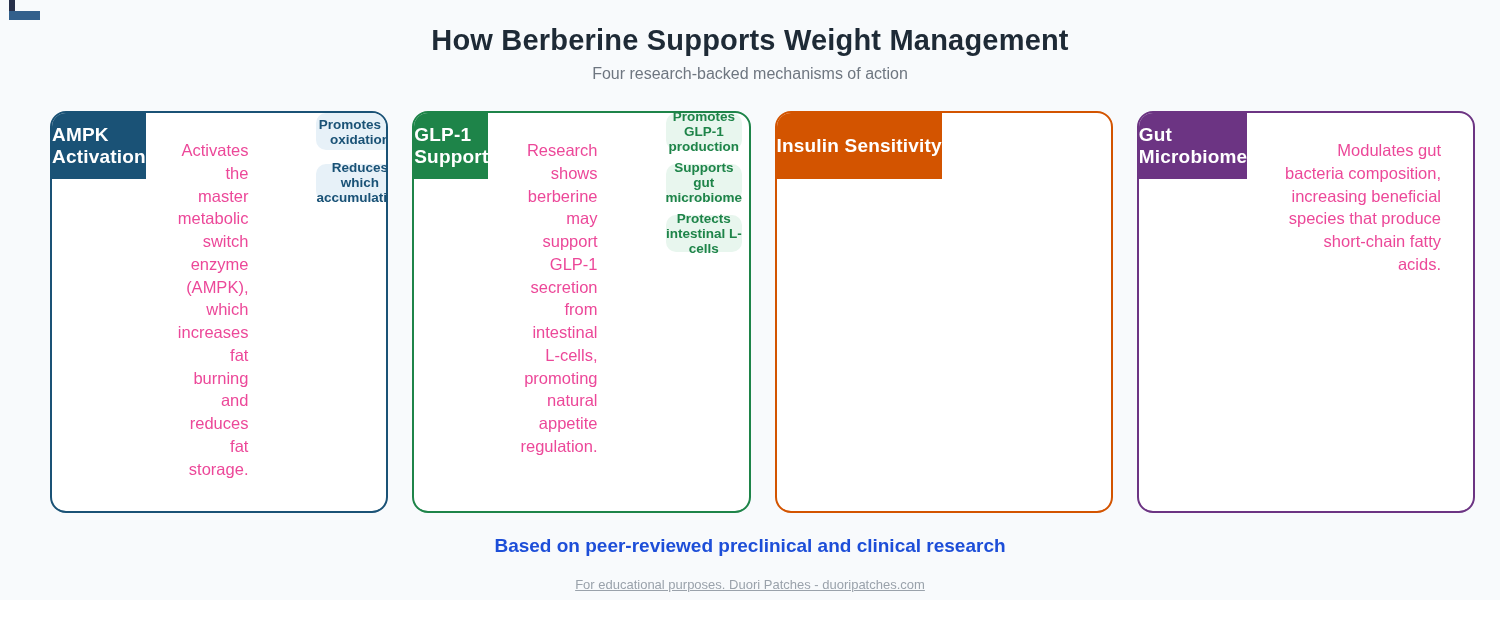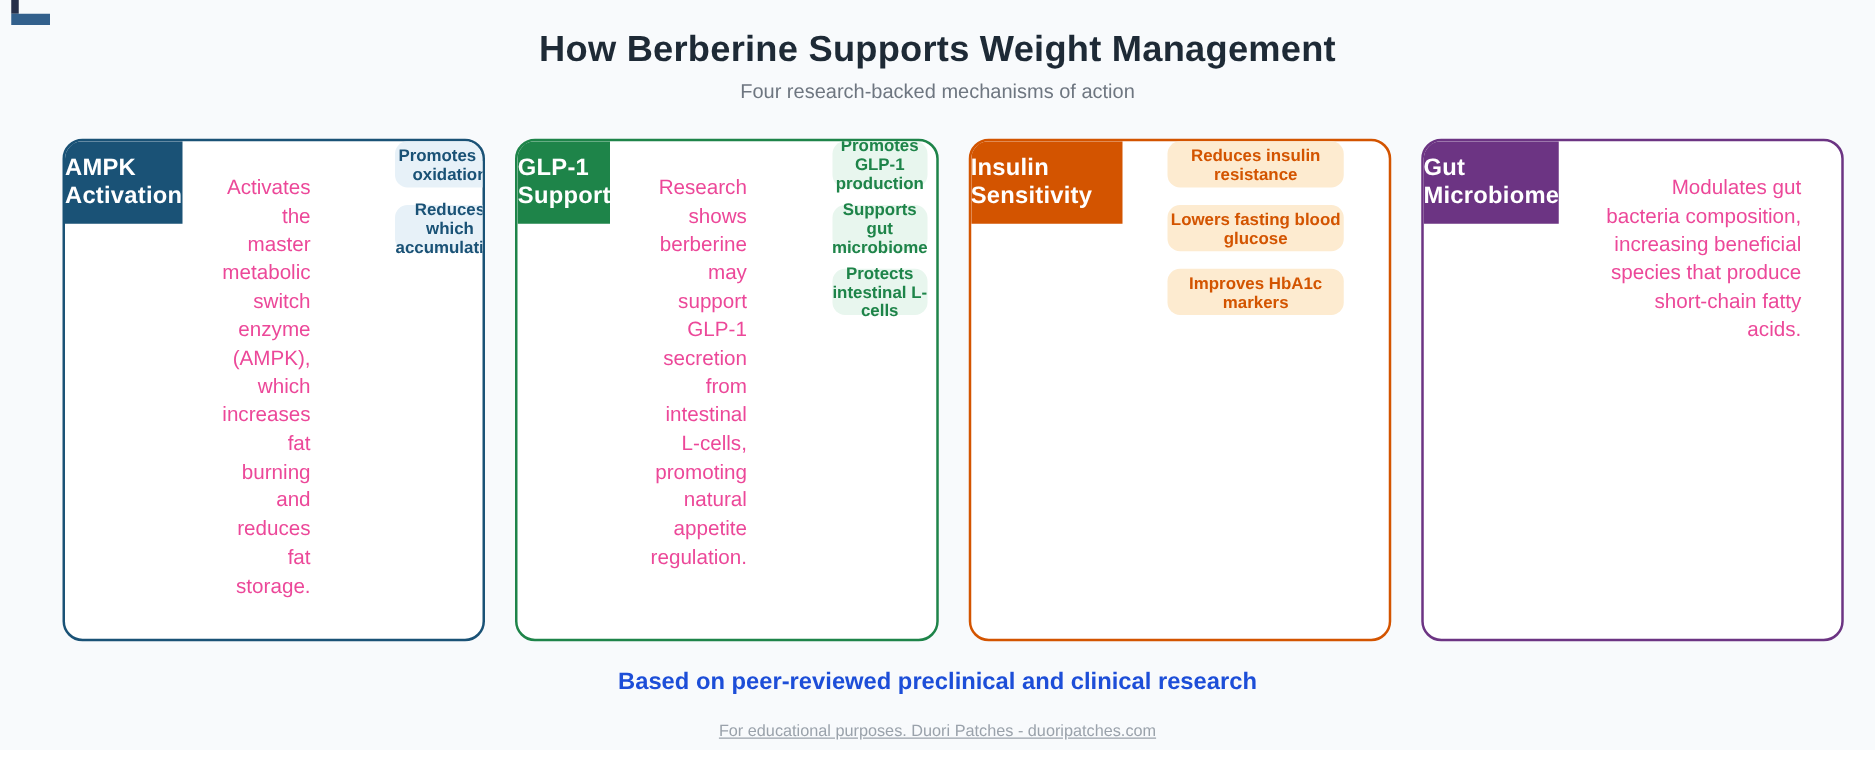--- a/index.html
+++ b/index.html
@@ -150,25 +150,20 @@
         <div class="pill">Promotes GLP-1 production</div>
         <div class="pill">Supports gut microbiome</div>
         <div class="pill">Protects intestinal L-cells</div>
       </div>
     </div>
 
     <div class="card" style="--accent: #d35400; --pill-bg: #fdebd0;">
       <div class="card-header">
         <span>Insulin Sensitivity</span>
       </div>
-      <div class="pills">
-        <div class="pill">Reduces insulin resistance</div>
-        <div class="pill">Lowers fasting blood glucose</div>
-        <div class="pill">Improves HbA1c markers</div>
-      </div>
     </div>
 
     <div class="card" style="--accent: #6c3483; --pill-bg: #f3ecf7;">
       <div class="card-header">
         <span>Gut Microbiome</span>
       </div>
       <div class="card-desc">
         <span>Modulates gut bacteria composition, increasing beneficial species that produce short-chain fatty acids.</span>
       </div>
     </div>

